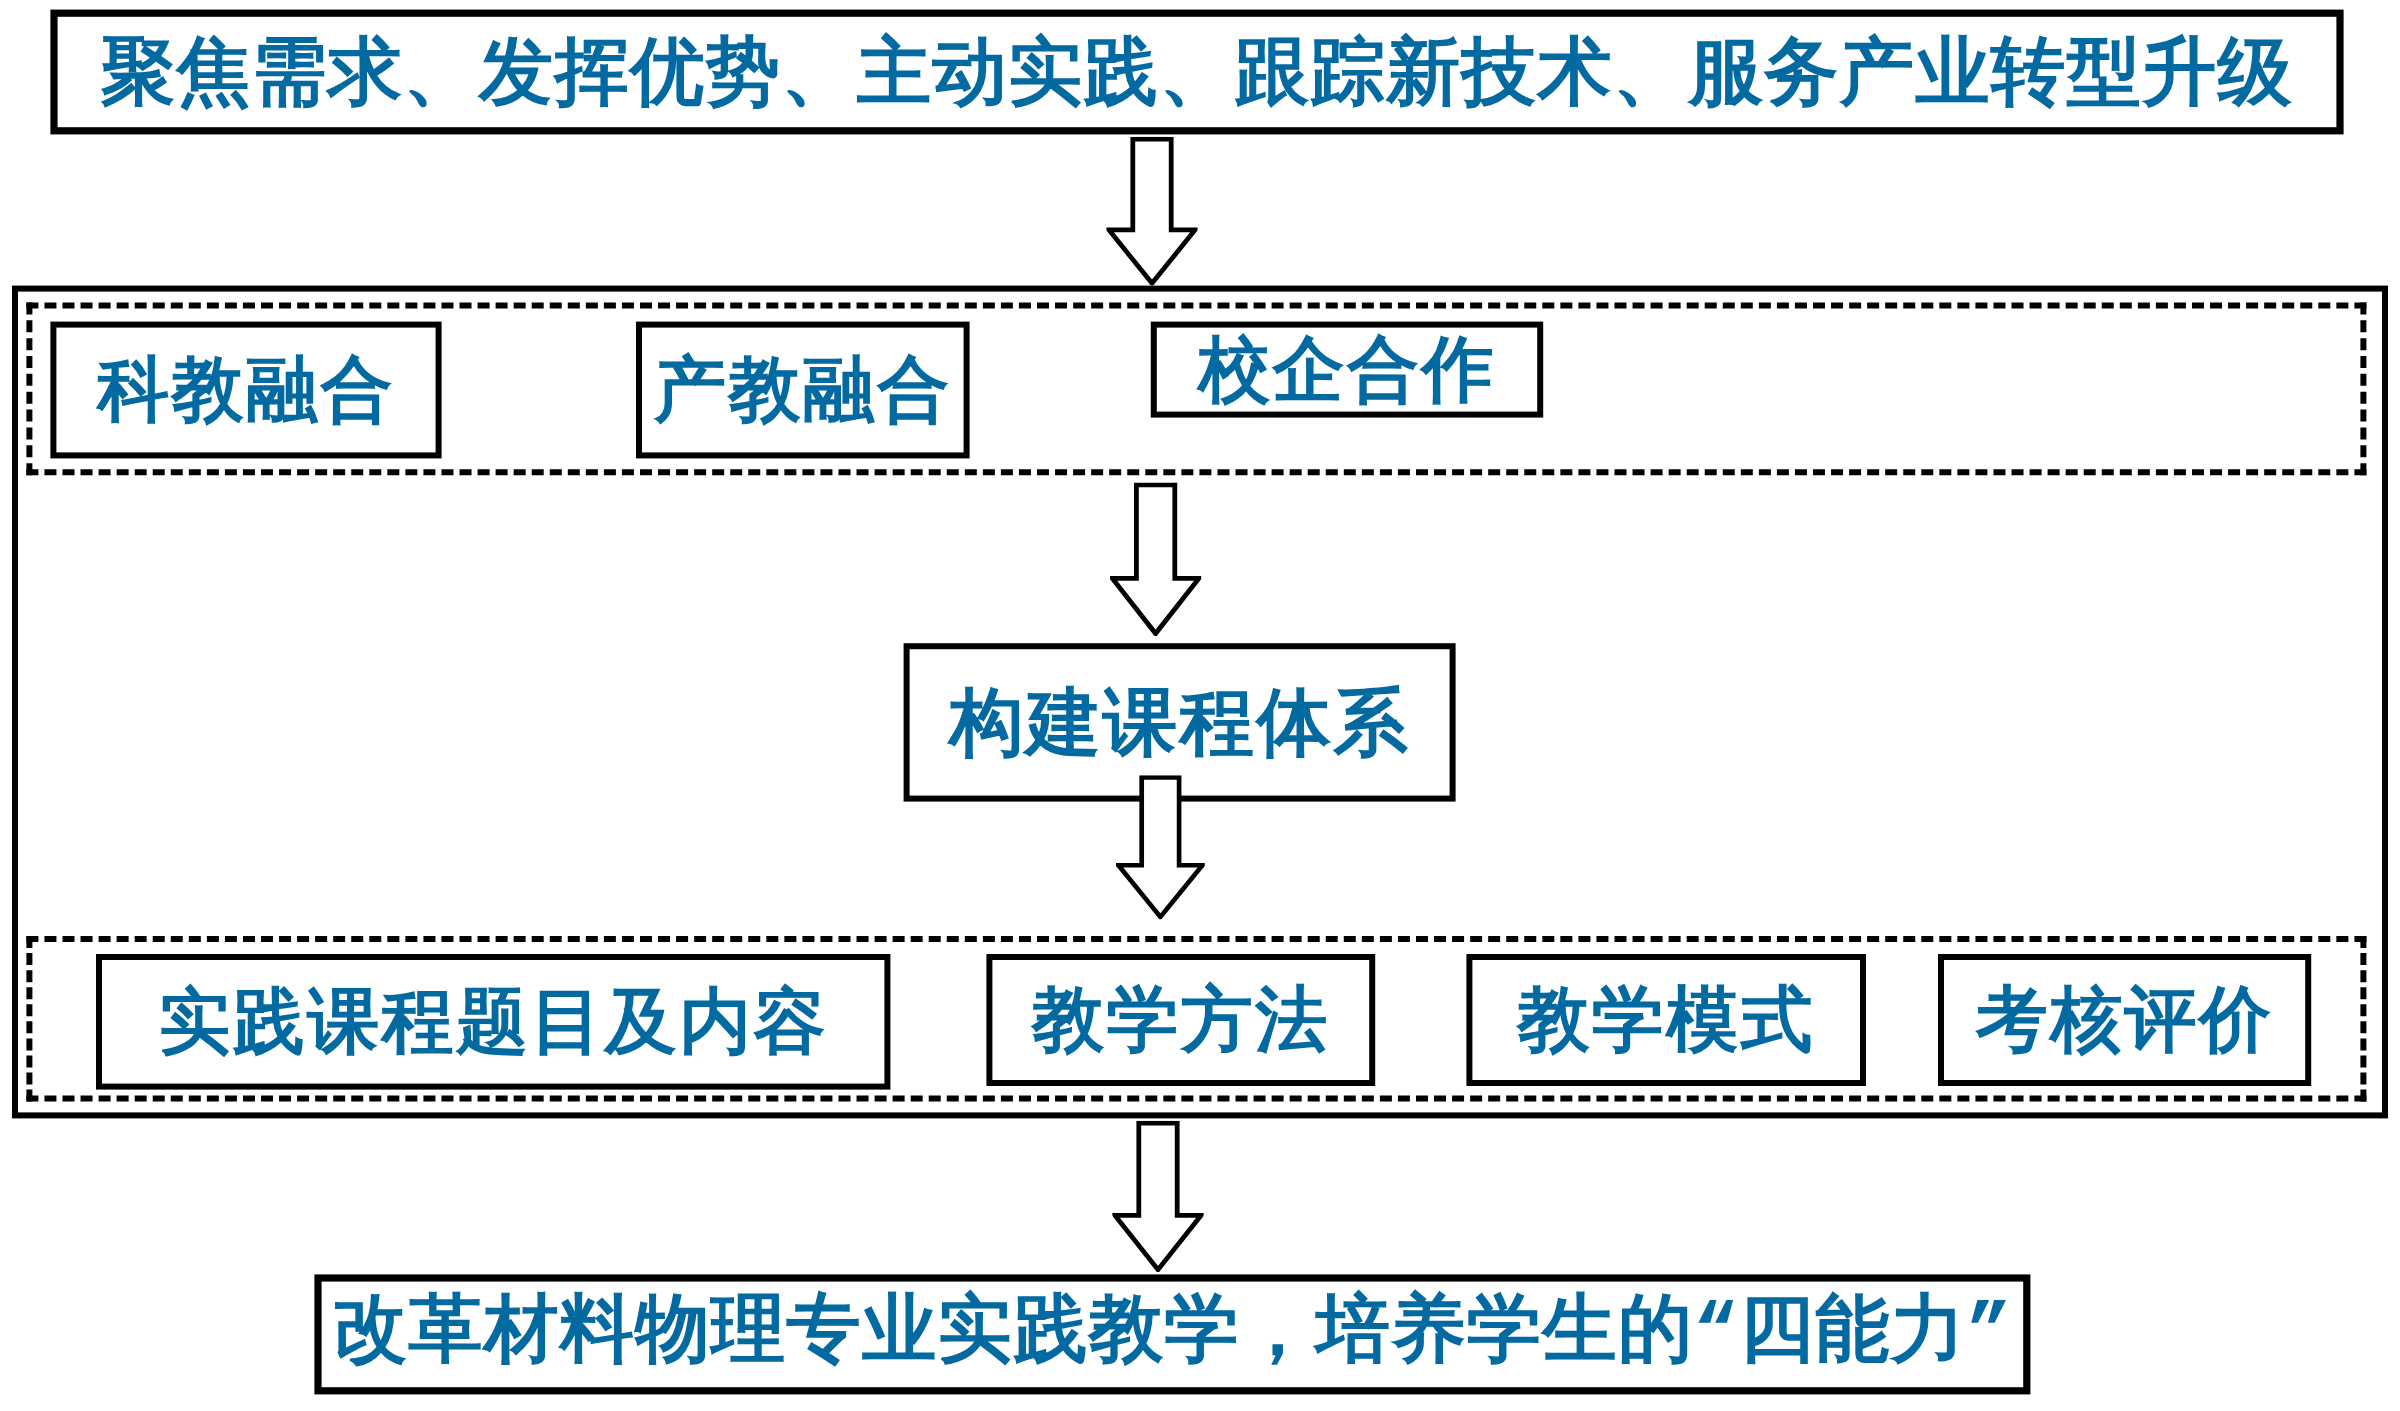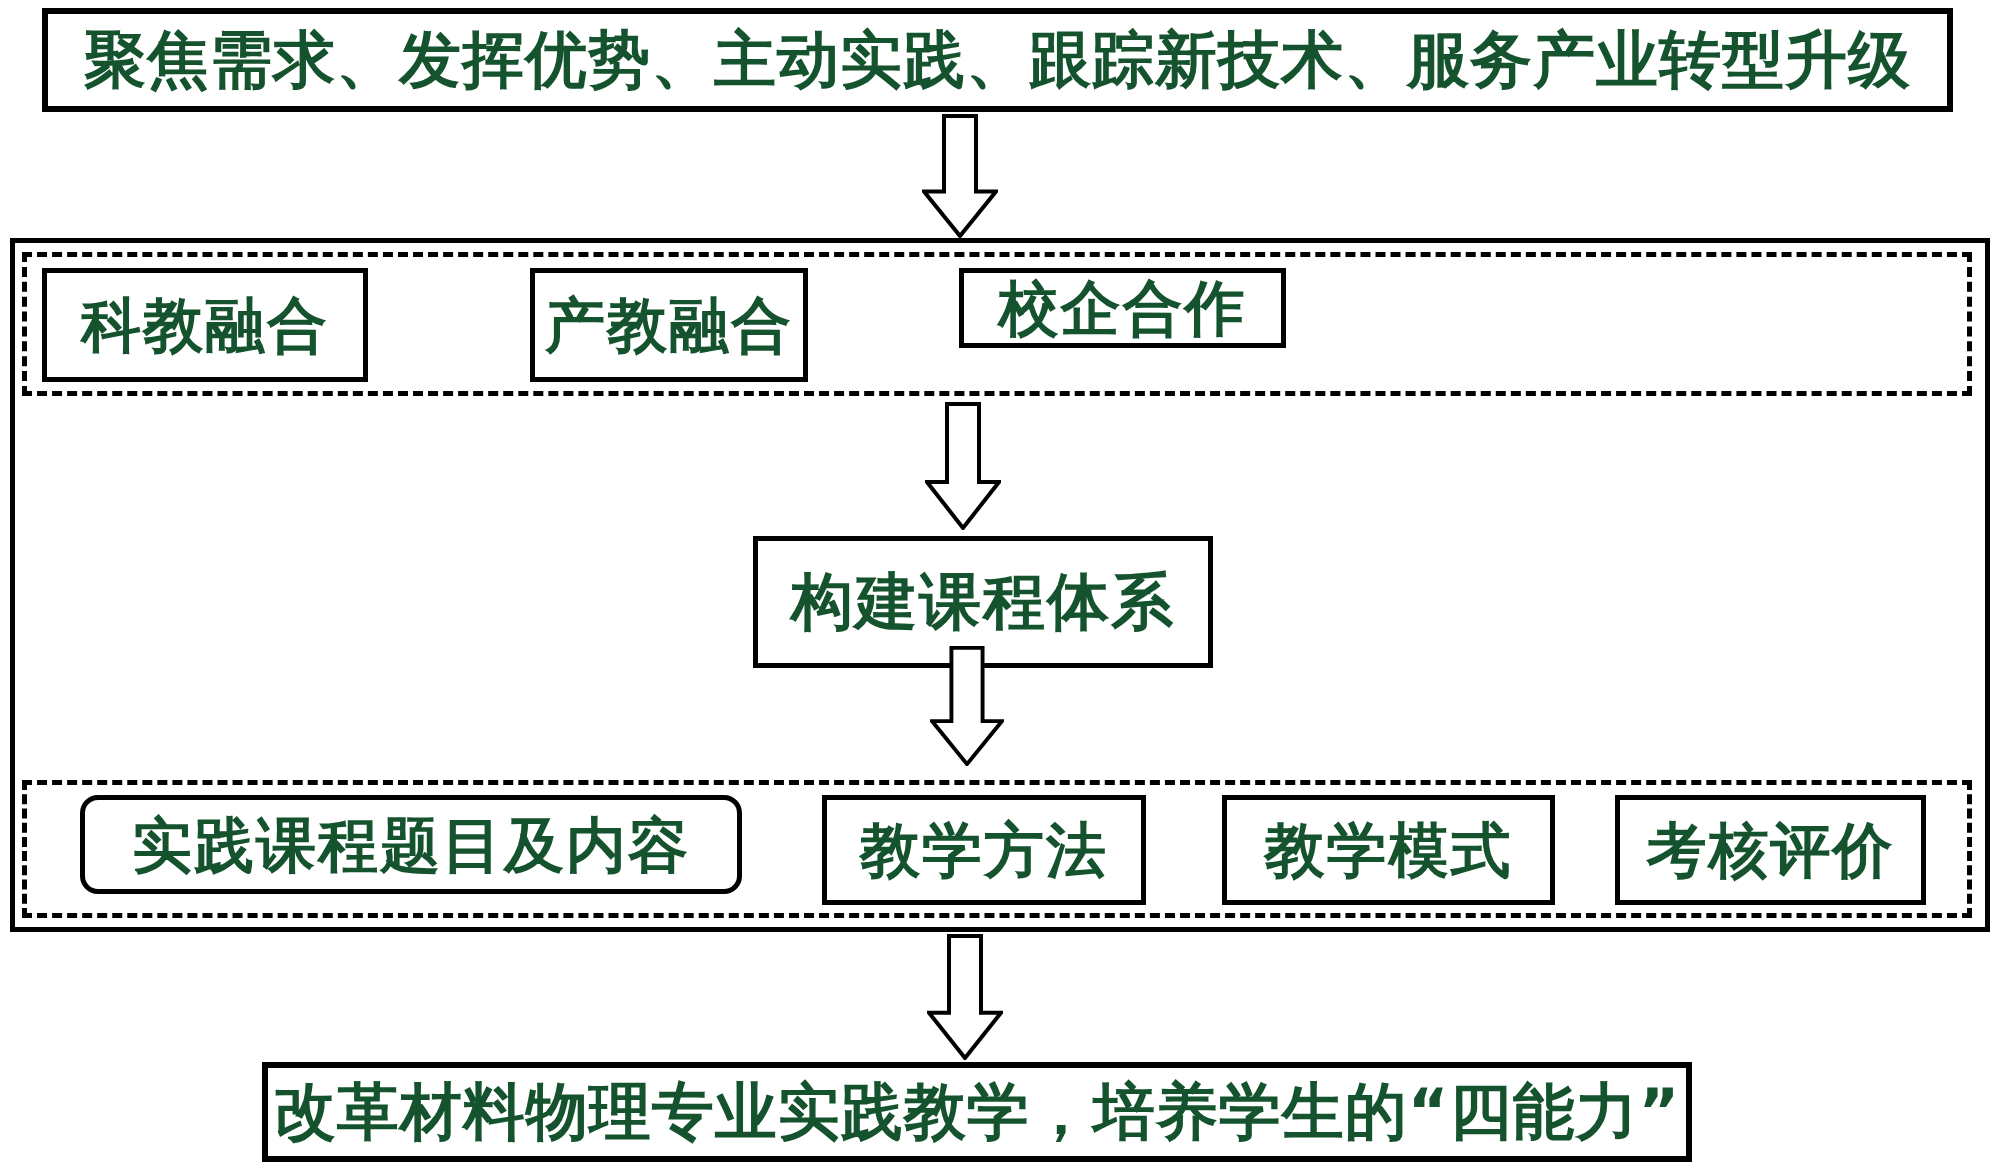--- a/index.html
+++ b/index.html
@@ -18,21 +18,21 @@
   }
   .box {
     position: absolute;
     box-sizing: border-box;
     background: #ffffff;
     border: 5px solid #000000;
     display: flex;
     align-items: center;
     justify-content: center;
     font-weight: bold;
-    color: #14532d;
+    color: #0369a1;
     white-space: nowrap;
     line-height: 1;
   }
   .banner {
     border-width: 6px;
     font-size: 62px;
     letter-spacing: 1px;
   }
   .group {
     position: absolute;
@@ -58,26 +58,26 @@
   #main-container    { left: 10px;   top: 238px;  width: 1980px; height: 694px; }
   #approaches-group  { left: 22px;   top: 252px;  width: 1950px; height: 144px; }
   #approach-1        { left: 42px;   top: 268px;  width: 326px;  height: 114px; }
   #approach-2        { left: 530px;  top: 268px;  width: 278px;  height: 114px; }
   #approach-3        { left: 959px; top: 268px;  width: 327px;  height: 80px; }
   #approach-4        { left: 1523px; top: 268px;  width: 440px;  height: 114px; }
   #arrow-2           { left: 925px;  top: 402px;  width: 76px;   height: 128px; }
   #curriculum-box    { left: 753px;  top: 536px;  width: 460px;  height: 132px; font-size: 62px; }
   #arrow-3           { left: 930px;  top: 646px;  width: 74px;   height: 120px; }
   #elements-group    { left: 22px;   top: 780px;  width: 1950px; height: 138px; }
-  #element-1         { left: 80px;   top: 795px;  width: 662px;  height: 99px; border-radius: 18px; }
+  #element-1         { left: 80px;   top: 795px;  width: 662px;  height: 113px; }
   #element-2         { left: 822px;  top: 795px;  width: 324px;  height: 110px; }
   #element-3         { left: 1222px; top: 795px;  width: 333px;  height: 110px; }
   #element-4         { left: 1615px; top: 795px;  width: 311px;  height: 110px; }
   #arrow-4           { left: 927px;  top: 934px;  width: 76px;   height: 126px; }
-  #bottom-banner     { left: 262px;  top: 1062px; width: 1430px; height: 100px; }
+  #bottom-banner     { left: 262px;  top: 1062px; width: 1430px; height: 100px; font-family: Liberation Mono, monospace; }
 </style>
 </head>
 <body>
 
 <div class="stage">
 
   <div class="box banner" id="top-banner">聚焦需求、发挥优势、主动实践、跟踪新技术、服务产业转型升级</div>
 
   <svg class="arrow" id="arrow-1" viewBox="0 0 76 128" preserveAspectRatio="none">
     <path d="M22 2 H54 V80 H74 L38 126 L2 80 H22 Z" fill="#ffffff" stroke="#000000" stroke-width="4"></path>

